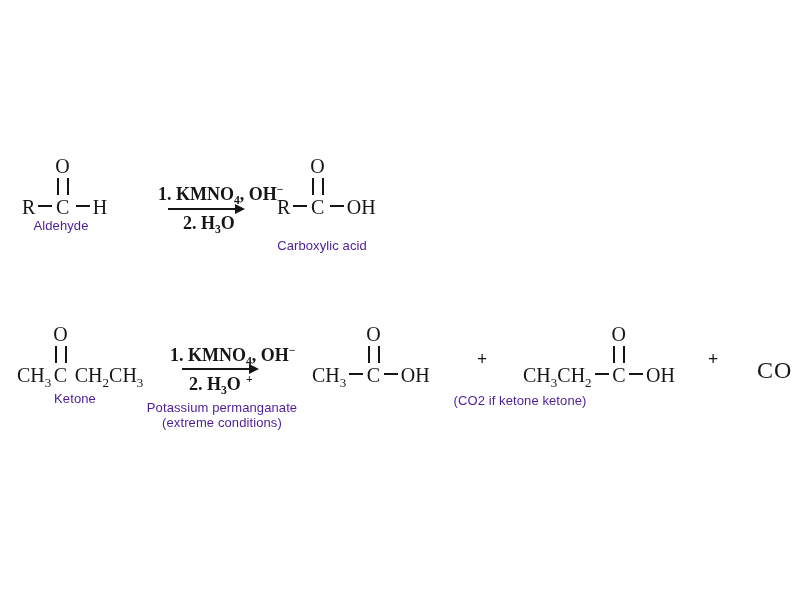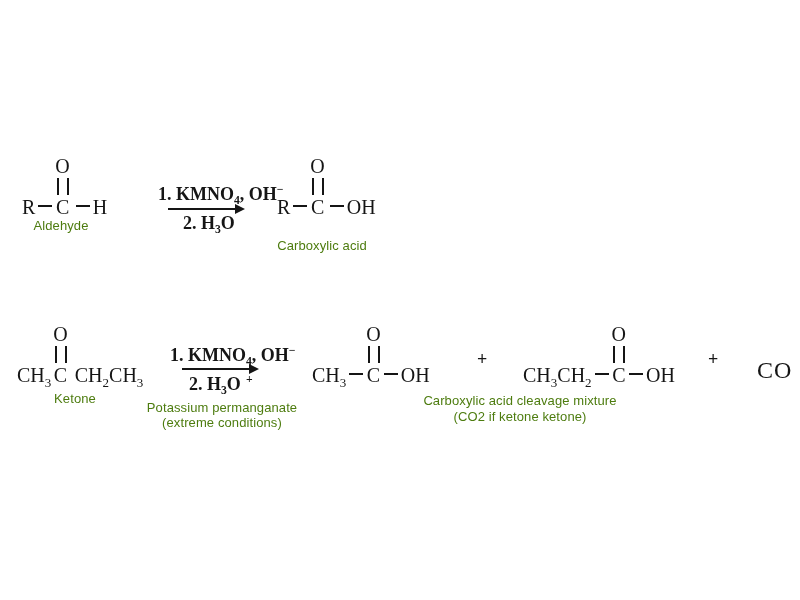--- a/index.html
+++ b/index.html
@@ -55,21 +55,21 @@
     border-bottom: 5px solid transparent;
   }
 
   
   .hand {
     position: absolute;
     font-family: "Liberation Sans", "DejaVu Sans", sans-serif;
     font-size: 13px;
     letter-spacing: 0.1px;
     text-align: center;
-    color: #4d7c0f;
+    color: #4c1d95;
     line-height: 15px;
   }
 
   .plus {
     position: absolute;
     font-family: "Liberation Serif", "DejaVu Serif", serif;
     font-size: 18px;
     font-weight: bold;
     line-height: 1;
     color: #151515;
@@ -115,17 +115,16 @@
 
   <div class="formula f-lg" style="left:523px; top:324px;"><span class="txt">CH</span><span class="sub">3</span><span class="txt">CH</span><span class="sub">2</span><span class="bond"></span><span class="carbonyl"><span class="atom txt">O</span><span class="dbond"></span><span class="atom txt">C</span></span><span class="bond"></span><span class="txt">OH</span></div>
 
   <div class="plus" style="left:708px; top:350px;">+</div>
 
   <div class="formula f-co" style="left:757px; top:358px;">
     <span class="txt">CO</span>
   </div>
 
   <div class="hand" style="left:385px; top:393px; width:270px; line-height:16px;">
-    <div>Carboxylic acid cleavage mixture</div>
     <div>(CO2 if ketone ketone)</div>
   </div>
 
 </div>
 
 </body></html>

